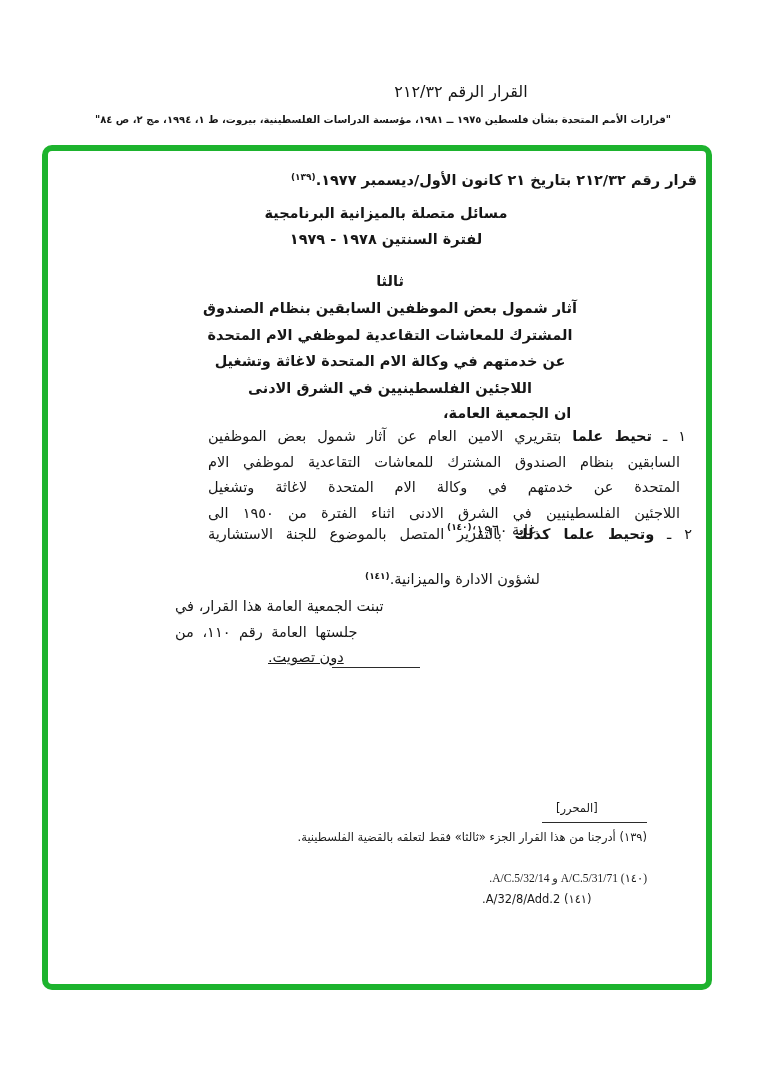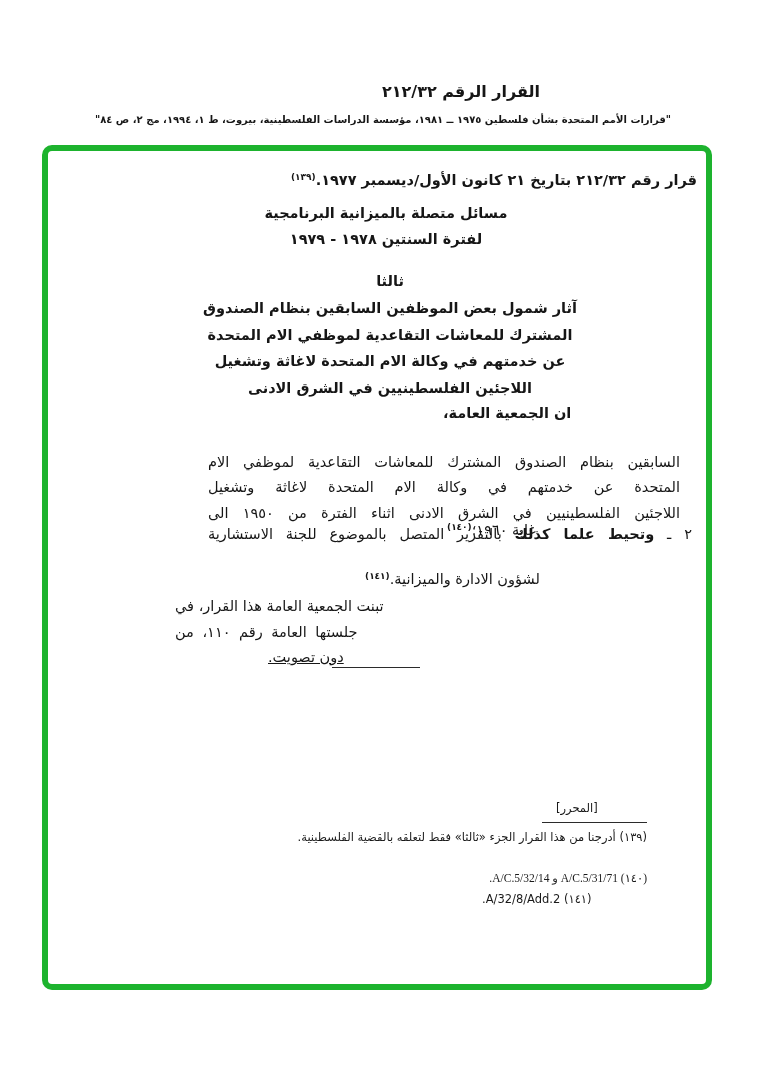--- a/index.html
+++ b/index.html
@@ -7,21 +7,21 @@
     position: relative;
     width: 758px;
     height: 1078px;
     background: #ffffff;
     font-family: "DejaVu Sans", sans-serif;
     color: #161616;
     overflow: hidden;
   }
   .hline { position: absolute; white-space: nowrap; }
   .h1 { top: 82px; left: 306px; width: 310px; text-align: center;
-        font-size: 16px; font-weight: bold; }
+        font-size: 16px; font-weight: normal; }
   .h2 { top: 114px; left: 83px; width: 600px; text-align: center;
         font-size: 10px; font-weight: bold; }
   .greenbox {
     position: absolute;
     left: 42px; top: 145px;
     width: 670px; height: 845px;
     border: 6px solid #1db32e;
     border-radius: 10px;
     box-sizing: border-box;
     background: transparent;
@@ -77,20 +77,23 @@
   <div class="line b" style="top:231px; left:186px; width:400px; text-align:center;">لفترة السنتين ١٩٧٨ - ١٩٧٩</div>
 
   <div class="line b" style="top:273px; left:190px; width:400px; text-align:center;">ثالثا</div>
   <div class="line b" style="top:300px; left:190px; width:400px; text-align:center;">آثار شمول بعض الموظفين السابقين بنظام الصندوق</div>
   <div class="line b" style="top:327px; left:190px; width:400px; text-align:center;">المشترك للمعاشات التقاعدية لموظفي الام المتحدة</div>
   <div class="line b" style="top:353px; left:190px; width:400px; text-align:center;">عن خدمتهم في وكالة الام المتحدة لاغاثة وتشغيل</div>
   <div class="line b" style="top:380px; left:190px; width:400px; text-align:center;">اللاجئين الفلسطينيين في الشرق الادنى</div>
 
   <div class="line b" style="top:405px; left:443px;">ان الجمعية العامة،</div>
 
+  <div class="line just" style="top:428px; left:208px; width:478px;">
+    <span>١ ـ </span><span class="b">تحيط علما</span><span> بتقريري الامين العام عن آثار شمول بعض الموظفين</span>
+  </div>
   <div class="line just" style="top:454px; left:208px; width:472px;">السابقين بنظام الصندوق المشترك للمعاشات التقاعدية لموظفي الام</div>
   <div class="line just" style="top:479px; left:208px; width:472px;">المتحدة عن خدمتهم في وكالة الام المتحدة لاغاثة وتشغيل</div>
   <div class="line just" style="top:505px; left:208px; width:472px;">اللاجئين الفلسطينيين في الشرق الادنى اثناء الفترة من ١٩٥٠ الى</div>
   <div class="line" style="top:522px; left:447px;">
     <span>غاية ١٩٦٠؛</span><sup class="ref">(١٤٠)</sup>
   </div>
 
   <div class="line just" style="top:526px; left:208px; width:484px;">
     <span>٢ ـ </span><span class="b">وتحيط علما كذلك</span><span> بالتقرير المتصل بالموضوع للجنة الاستشارية</span>
   </div>

